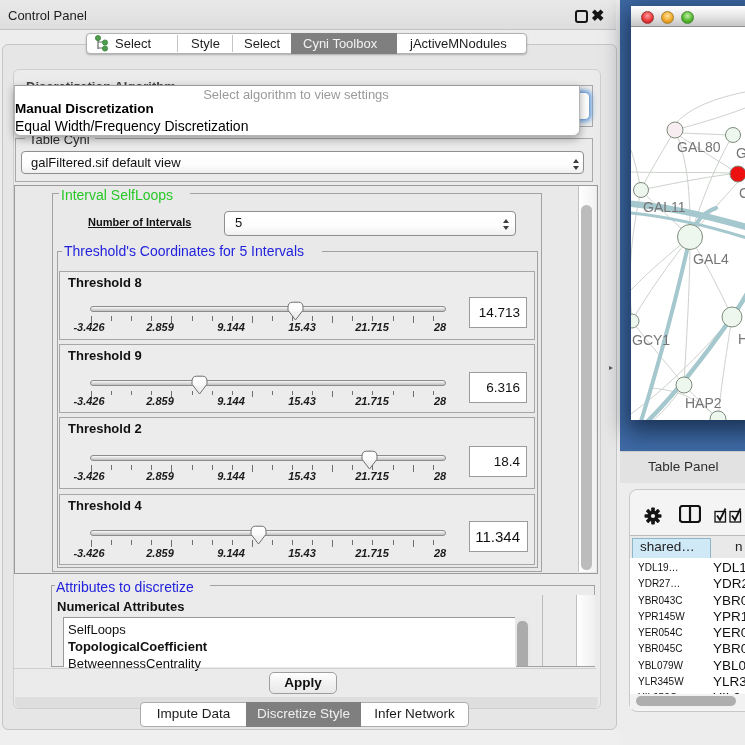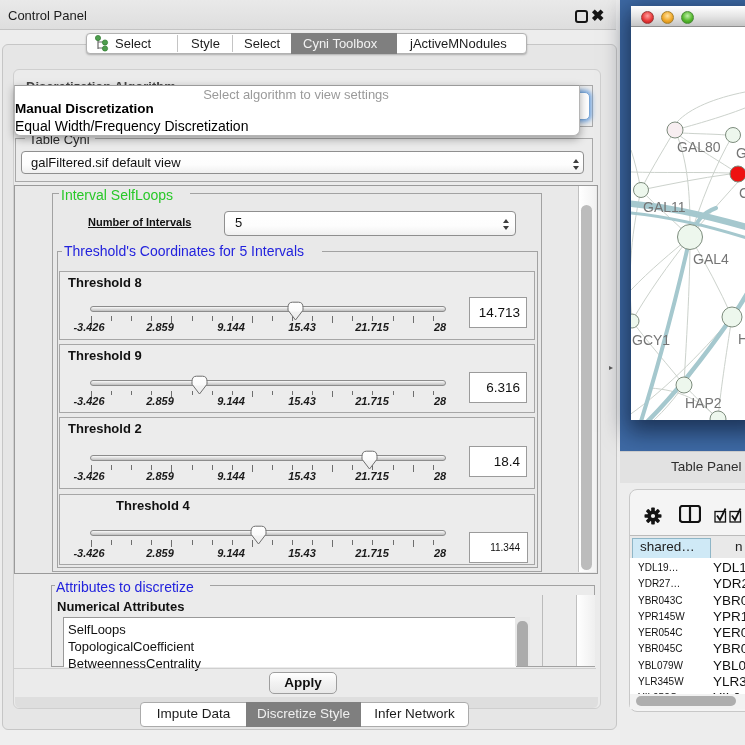--- a/index.html
+++ b/index.html
@@ -203,21 +203,21 @@
         <stop offset="0" stop-color="#ffffff"></stop>
         <stop offset="0.5" stop-color="#fafafa"></stop>
         <stop offset="0.55" stop-color="#f2f2f2"></stop>
         <stop offset="1" stop-color="#ececec"></stop>
       </linearGradient>
     </defs>
 </svg>
 <div class="abs" style="left:469px;top:446.0px;width:50px;height:29px;background:#fff;border:1px solid #9b9b9b;font-size:13.5px;color:#111;text-align:right;line-height:29px;padding-right:6px;">18.4</div>
 
 <div class="abs" style="left:59px;top:494px;width:474px;height:69px;background:#ececec;border:1px solid #a6a6a6;"></div>
-<div class="abs bold" style="left:68px;top:498px;font-size:13px;color:#111;margin-left:48px;">Threshold 4</div>
+<div class="abs bold" style="left:68px;top:498px;font-size:13px;color:#111;">Threshold 4</div>
 <div class="abs" style="left:90px;top:529.5px;width:354px;height:4px;background:linear-gradient(180deg,#f8f8f8,#d2d2d2 70%,#bdbdbd);border:1px solid #8c8c8c;border-radius:3px;"></div>
 <div class="abs" style="left:91.0px;top:540.0px;width:1px;height:6.5px;background:#6e6e6e;"></div>
 <div class="abs" style="left:111.1px;top:540.0px;width:1px;height:4.5px;background:#6e6e6e;"></div>
 <div class="abs" style="left:131.2px;top:540.0px;width:1px;height:4.5px;background:#6e6e6e;"></div>
 <div class="abs" style="left:151.3px;top:540.0px;width:1px;height:4.5px;background:#6e6e6e;"></div>
 <div class="abs" style="left:171.4px;top:540.0px;width:1px;height:6.5px;background:#6e6e6e;"></div>
 <div class="abs" style="left:191.5px;top:540.0px;width:1px;height:4.5px;background:#6e6e6e;"></div>
 <div class="abs" style="left:211.6px;top:540.0px;width:1px;height:4.5px;background:#6e6e6e;"></div>
 <div class="abs" style="left:231.7px;top:540.0px;width:1px;height:4.5px;background:#6e6e6e;"></div>
 <div class="abs" style="left:251.8px;top:540.0px;width:1px;height:6.5px;background:#6e6e6e;"></div>
@@ -240,36 +240,36 @@
 <path d="M1,6.5 Q1,1.2 5.5,1.2 L11.5,1.2 Q16,1.2 16,6.5 L16,9.2 L8.5,19 L1,9.2 Z" fill="url(#tg3)" stroke="#6f6f6f" stroke-width="1"></path>
 <defs>
       <linearGradient id="tg3" x1="0" y1="0" x2="0" y2="1">
         <stop offset="0" stop-color="#ffffff"></stop>
         <stop offset="0.5" stop-color="#fafafa"></stop>
         <stop offset="0.55" stop-color="#f2f2f2"></stop>
         <stop offset="1" stop-color="#ececec"></stop>
       </linearGradient>
     </defs>
 </svg>
-<div class="abs" style="left:469px;top:532px;width:50px;height:29px;background:#fff;border:1px solid #9b9b9b;font-size:10px;color:#111;text-align:right;line-height:29px;padding-right:7px;">11.344</div>
+<div class="abs" style="left:469px;top:521.0px;width:50px;height:29px;background:#fff;border:1px solid #9b9b9b;font-size:15px;color:#111;text-align:right;line-height:29px;padding-right:7px;">11.344</div>
 
 <div class="grouptitle" style="left:56px;top:579px;color:#2222dd;">Attributes to discretize</div>
 <div class="abs" style="left:51px;top:585px;width:4px;height:1px;background:#a2a2a2;"></div>
 <div class="abs" style="left:210px;top:585px;width:384px;height:1px;background:#a2a2a2;"></div>
 <div class="abs" style="left:51px;top:585px;width:1px;height:81px;background:#a2a2a2;"></div>
 <div class="abs" style="left:594px;top:585px;width:1px;height:81px;background:#a2a2a2;"></div>
 <div class="abs" style="left:51px;top:666px;width:544px;height:1px;background:#a2a2a2;"></div>
 <div class="abs" style="left:542px;top:595px;width:1px;height:71px;background:#bbb;"></div>
 <div class="abs" style="left:576px;top:595px;width:18px;height:71px;background:linear-gradient(90deg,#fff,#efefef);border-left:1px solid #c0c0c0;"></div>
 <div class="abs bold" style="left:57px;top:599px;font-size:13px;color:#111;">Numerical Attributes</div>
 <div class="abs" style="left:63px;top:617px;width:452px;height:49px;background:#fff;border-top:1px solid #999;border-left:1px solid #999;"></div>
 <div class="abs" style="left:515px;top:617px;width:15px;height:49px;background:#e8e8e8;"></div>
 <div class="abs" style="left:517px;top:621px;width:11px;height:45px;background:#ababab;border-radius:5px 5px 0 0;"></div>
 <div class="abs" style="left:68px;top:622px;font-size:13px;color:#111;">SelfLoops</div>
-<div class="abs" style="left:68px;top:639px;font-size:13px;color:#111;">TopologicalCoefficient</div>
+<div class="abs" style="left:68px;top:639px;font-size:13px;color:#111;font-weight:bold;">TopologicalCoefficient</div>
 <div class="abs" style="left:68px;top:656px;font-size:13px;color:#111;">BetweennessCentrality</div>
 
 <div class="abs" style="left:14px;top:668px;width:582px;height:1px;background:#cfcfcf;"></div>
 <div class="abs" style="left:269px;top:672px;width:66px;height:20px;background:linear-gradient(180deg,#ffffff,#f2f2f2 50%,#e8e8e8);border:1px solid #9e9e9e;border-radius:5px;
      font-size:13.5px;font-weight:bold;color:#111;text-align:center;line-height:19px;">Apply</div>
 
 <div class="abs" style="left:140px;top:702px;width:327px;height:23px;background:#fff;border:1px solid #ababab;border-radius:4px;"></div>
 <div class="abs" style="left:246px;top:702px;width:115px;height:25px;background:#7f7f7f;"></div>
 <div class="abs" style="left:140px;top:702px;width:107px;height:25px;font-size:13.5px;color:#1c1c1c;text-align:center;line-height:24px;">Impute Data</div>
 <div class="abs" style="left:246px;top:702px;width:115px;height:25px;font-size:13.5px;color:#f0f0f0;text-align:center;line-height:24px;">Discretize Style</div>
@@ -333,21 +333,21 @@
     <text x="739" y="198">C</text>
     <text x="643" y="212">GAL11</text>
     <text x="693" y="264">GAL4</text>
     <text x="632" y="345">GCY1</text>
     <text x="738" y="344">H</text>
     <text x="685" y="408">HAP2</text>
   </g>
 </svg>
 
 <div class="abs" style="left:620px;top:451px;width:125px;height:32px;background:#e2e2e2;border-top:1px solid #cccccc;border-bottom:1px solid #d5d5d5;"></div>
-<div class="abs" style="left:671px;top:459px;font-size:13.5px;color:#2e2e2e;">Table Panel</div>
+<div class="abs" style="left:648px;top:459px;font-size:13.5px;color:#2e2e2e;">Table Panel</div>
 
 <div class="abs" style="left:620px;top:483px;width:125px;height:262px;background:#ededed;"></div>
 <div class="abs" style="left:629px;top:489px;width:130px;height:221px;background:#f4f4f4;border:1px solid #c8c8c8;border-radius:8px;"></div>
 
 <svg class="abs" style="left:644px;top:507px;" width="18" height="18" viewBox="0 0 18 18">
   <g fill="#141414">
     <circle cx="9" cy="9" r="5.6"></circle>
     <rect x="7.2" y="0.5" width="3.6" height="4" rx="0.8"></rect>
     <rect x="7.2" y="13.5" width="3.6" height="4" rx="0.8"></rect>
     <rect x="0.5" y="7.2" width="4" height="3.6" rx="0.8"></rect>

